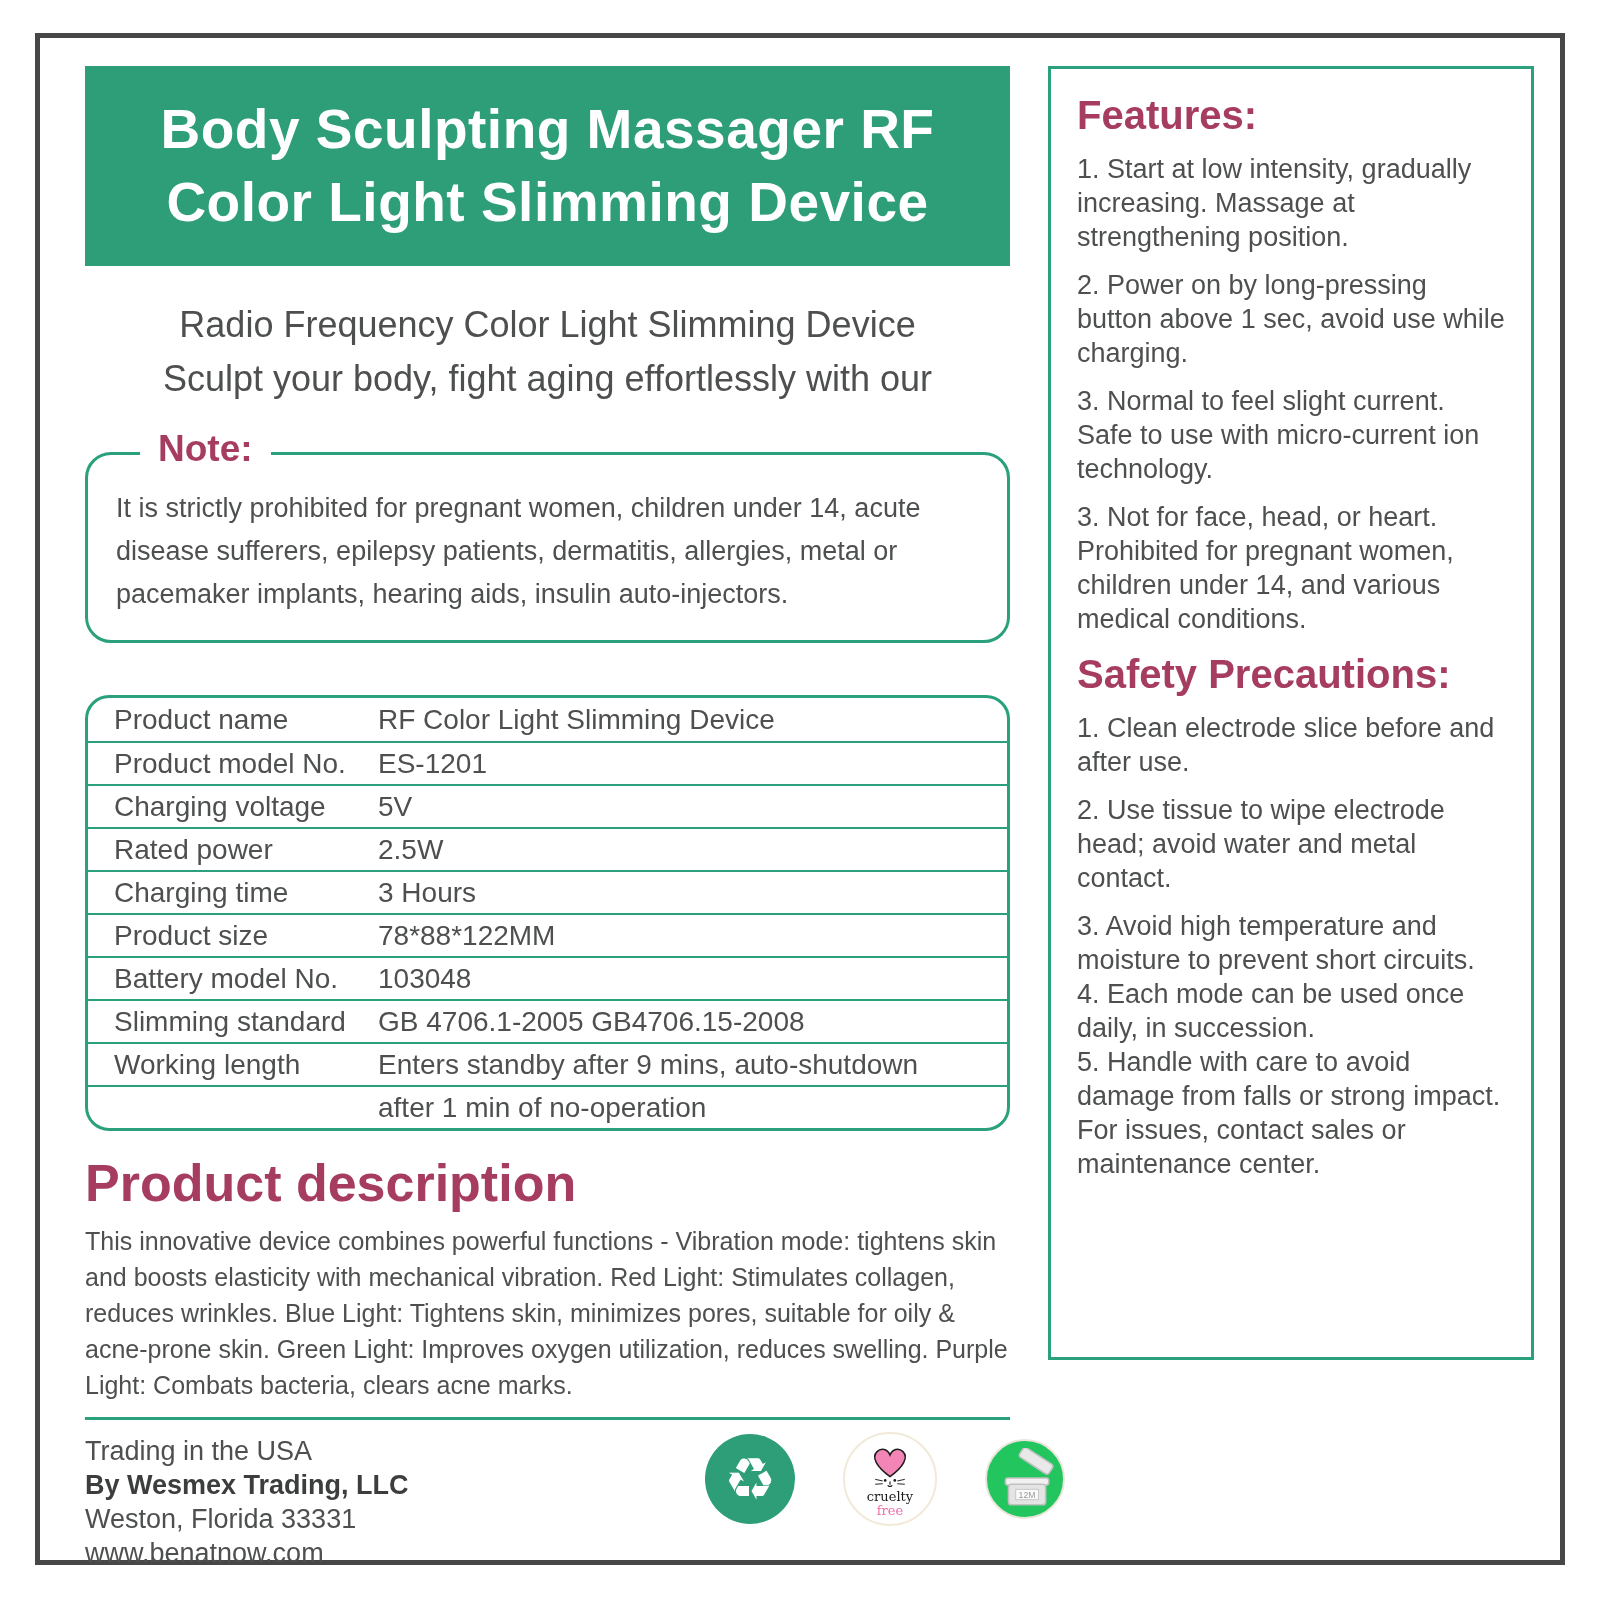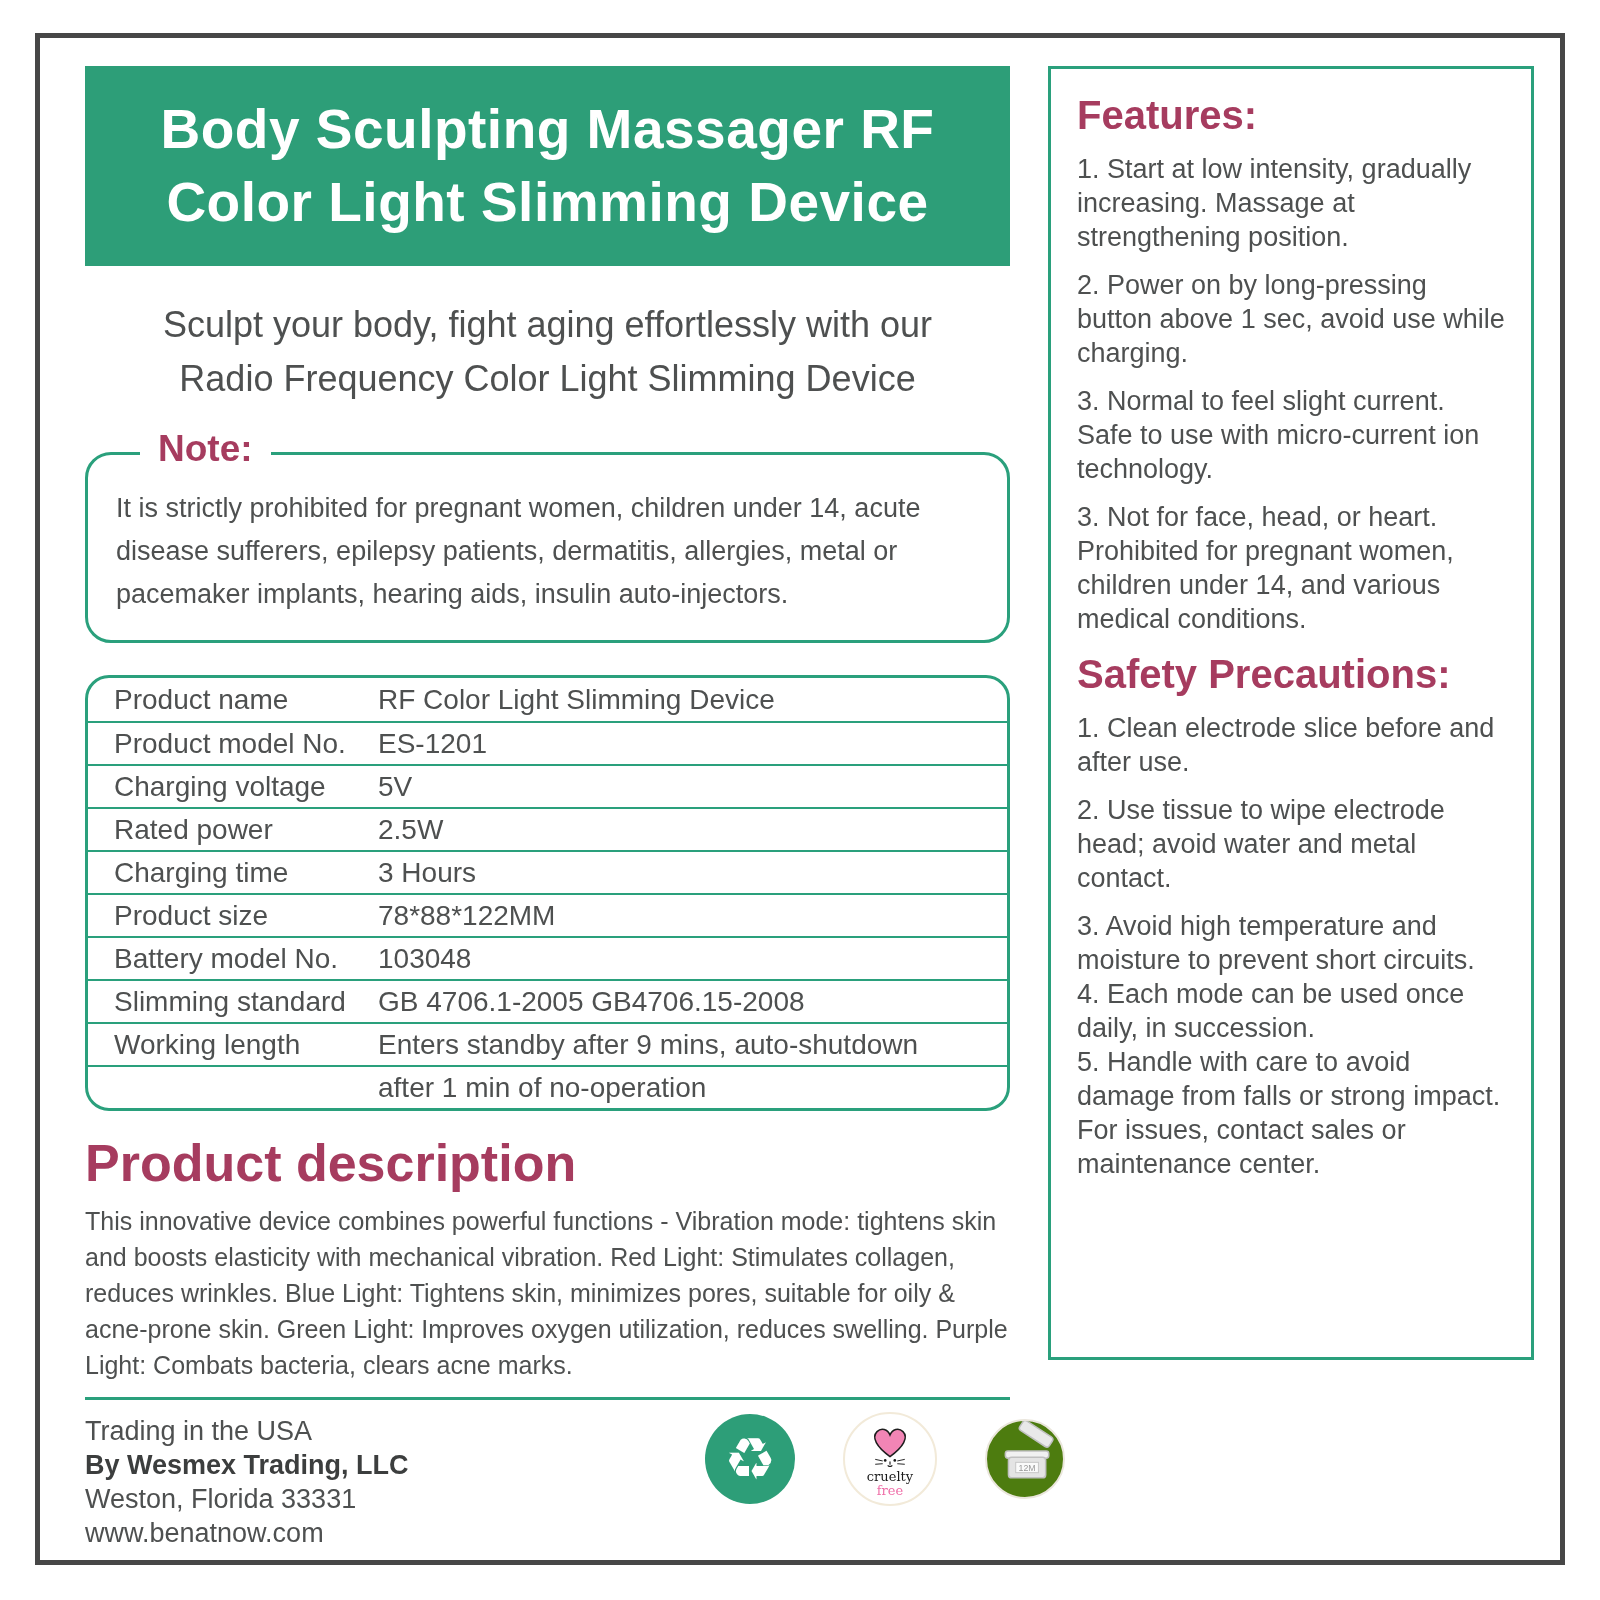--- a/index.html
+++ b/index.html
@@ -18,42 +18,42 @@
   
   .left-col{position:absolute;left:85px;top:66px;width:925px;}
   .banner{height:200px;background:var(--green);display:flex;align-items:center;justify-content:center;text-align:center;}
   .banner-title{font-size:55px;font-weight:bold;color:#ffffff;line-height:1.32;letter-spacing:.5px;}
   .subtitle{margin-top:32px;text-align:center;font-size:36px;line-height:1.5;color:var(--ink);}
 
   .note{position:relative;margin-top:46px;border:3px solid var(--green-border);border-radius:26px;padding:18px 22px 24px;}
   .note-label{position:absolute;top:-27px;left:52px;background:#fff;padding:0 18px;font-size:37px;font-weight:bold;color:var(--maroon);}
   .note-text{margin:14px 6px 0;font-size:27px;line-height:43px;color:var(--ink);}
 
-  .spec-table{margin-top:32px;border:3px solid var(--green-border);border-radius:24px;overflow:hidden;}
+  .spec-table{margin-top:52px;border:3px solid var(--green-border);border-radius:24px;overflow:hidden;}
   .t-row{display:flex;align-items:center;min-height:43px;}
   .t-row + .t-row{border-top:2px solid var(--green-border);}
   .t-label{flex:none;width:290px;padding-left:26px;font-size:28px;color:var(--ink);}
   .t-value{flex:1;font-size:28px;color:var(--ink);}
 
   .desc-heading{margin:22px 0 0;font-size:52px;font-weight:bold;color:var(--maroon);}
   .desc-text{margin:10px 0 0;font-size:25px;line-height:36px;color:var(--ink);}
 
   .divider{margin-top:14px;height:3px;background:var(--green-border);}
 
   .footer{position:relative;margin-top:14px;height:190px;}
   .footer-line{font-size:27px;line-height:34px;color:var(--ink);}
   .footer-company{font-weight:bold;color:#3c3e3e;}
   .icons-row{position:absolute;left:620px;top:-2px;display:flex;gap:48px;align-items:center;}
   .icon-circle{border-radius:50%;flex:none;}
   .recycle{width:90px;height:90px;background:var(--green);display:flex;align-items:center;justify-content:center;}
   .recycle-glyph{font-family:"DejaVu Sans",sans-serif;font-size:58px;color:#fff;line-height:1;}
   .cruelty{width:94px;height:94px;background:#fff;border:2px solid #f2ead9;display:flex;flex-direction:column;align-items:center;justify-content:center;padding-top:2px;}
   .cf-line1{font-family:"DejaVu Serif",serif;font-size:13px;line-height:1.1;color:#1c1c1c;}
   .cf-line2{font-family:"DejaVu Serif",serif;font-size:13px;line-height:1.1;color:#ef6ea8;}
-  .pao{width:80px;height:80px;background:#4d7c0f;border:2px solid #eae6dc;display:flex;justify-content:center;}
+  .pao{width:80px;height:80px;background:#22c55e;border:2px solid #eae6dc;display:flex;align-items:center;justify-content:center;}
 
   
   .right-col{position:absolute;left:1048px;top:66px;width:486px;height:1294px;border:3px solid var(--green-border);padding:24px 26px;}
   .panel-heading{margin:0 0 14px;font-size:40px;font-weight:bold;color:var(--maroon);}
   .panel-heading.safety{margin-top:16px;}
   .item{margin:0;font-size:27px;line-height:34px;color:var(--ink);}
   .item.gap{margin-bottom:14px;}
 </style>
 </head>
 <body>
@@ -64,22 +64,22 @@
   <div class="left-col">
 
     <div class="banner">
       <div class="banner-title">
         <span>Body Sculpting Massager RF</span><br>
         <span>Color Light Slimming Device</span>
       </div>
     </div>
 
     <div class="subtitle">
+      <div>Radio Frequency Color Light Slimming Device</div>
       <div>Sculpt your body, fight aging effortlessly with our</div>
-      <div>Radio Frequency Color Light Slimming Device</div>
     </div>
 
     <div class="note">
       <span class="note-label">Note:</span>
       <p class="note-text">It is strictly prohibited for pregnant women, children under 14, acute disease sufferers, epilepsy patients, dermatitis, allergies, metal or pacemaker implants, hearing aids, insulin auto-injectors.</p>
     </div>
 
     <div class="spec-table">
       <div class="t-row">
         <span class="t-label">Product name</span>

